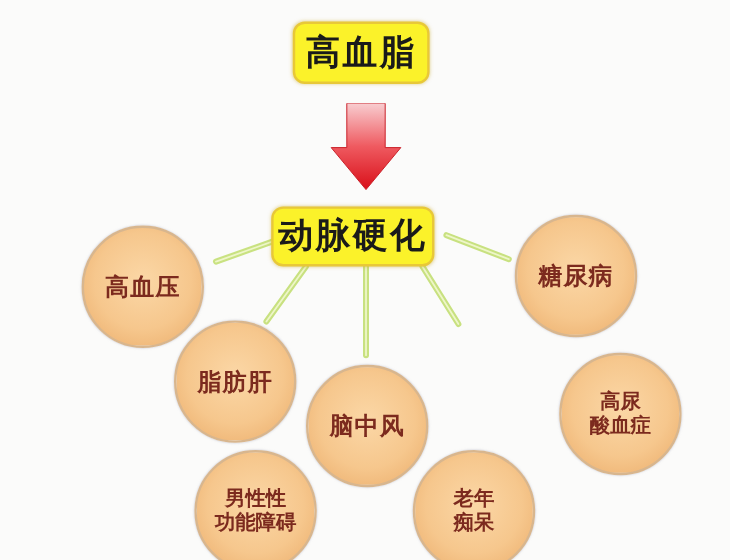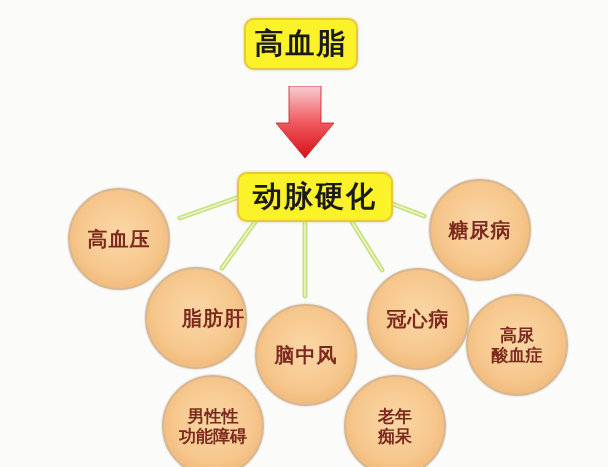--- a/index.html
+++ b/index.html
@@ -17,21 +17,21 @@
       border: 2px solid #e8c838;
       border-radius: 10px;
       box-shadow: 0 0 3px rgba(200,170,40,0.5);
       display: flex; align-items: center; justify-content: center;
       color: #1a1a1a;
       font-weight: bold;
       letter-spacing: 2px;
       box-sizing: border-box;
     }
     #box-top { left: 244px; top: 18px; width: 114px; height: 52px; font-size: 29px; }
-    #box-mid { left: 237px; top: 172px; width: 156px; height: 50px; font-size: 29px; }
+    #box-mid { left: 226px; top: 172px; width: 136px; height: 50px; font-size: 29px; }
     .arrow { position: absolute; left: 274px; top: 86px; }
     .ball {
       position: absolute;
       width: 102px; height: 102px;
       border-radius: 50%;
       background: radial-gradient(circle at 50% 45%, #fbd7a6 0%, #f6c78d 55%, #eeb474 85%, #e3aa70 100%);
       border: 2px solid #d8b68e;
       box-shadow: 0 0 2px rgba(150,150,170,0.6);
       box-sizing: border-box;
       display: flex; flex-direction: column; align-items: center; justify-content: center;
@@ -92,27 +92,24 @@
   </div>
 
   <div class="ball one" style="left:68px; top:188px;">
     <span class="l">高血压</span>
   </div>
 
   <div class="ball one" style="left:429px; top:179px;">
     <span class="l">糖尿病</span>
   </div>
 
-  <div class="ball one" style="left:145px; top:267px;align-items:flex-end;">
+  <div class="ball one" style="left:145px; top:267px;">
     <span class="l">脂肪肝</span>
   </div>
 
-  <div class="ball one" style="left:367px; top:268px;">
-    <span class="l">冠心病</span>
-  </div>
 
 
   <div class="ball one" style="left:255px; top:304px;text-align:center;">
     <span class="l">脑中风</span>
   </div>
 
   <div class="ball two" style="left:466px; top:294px;">
     <span class="l">高尿</span>
     <span class="l">酸血症</span>
   </div>

